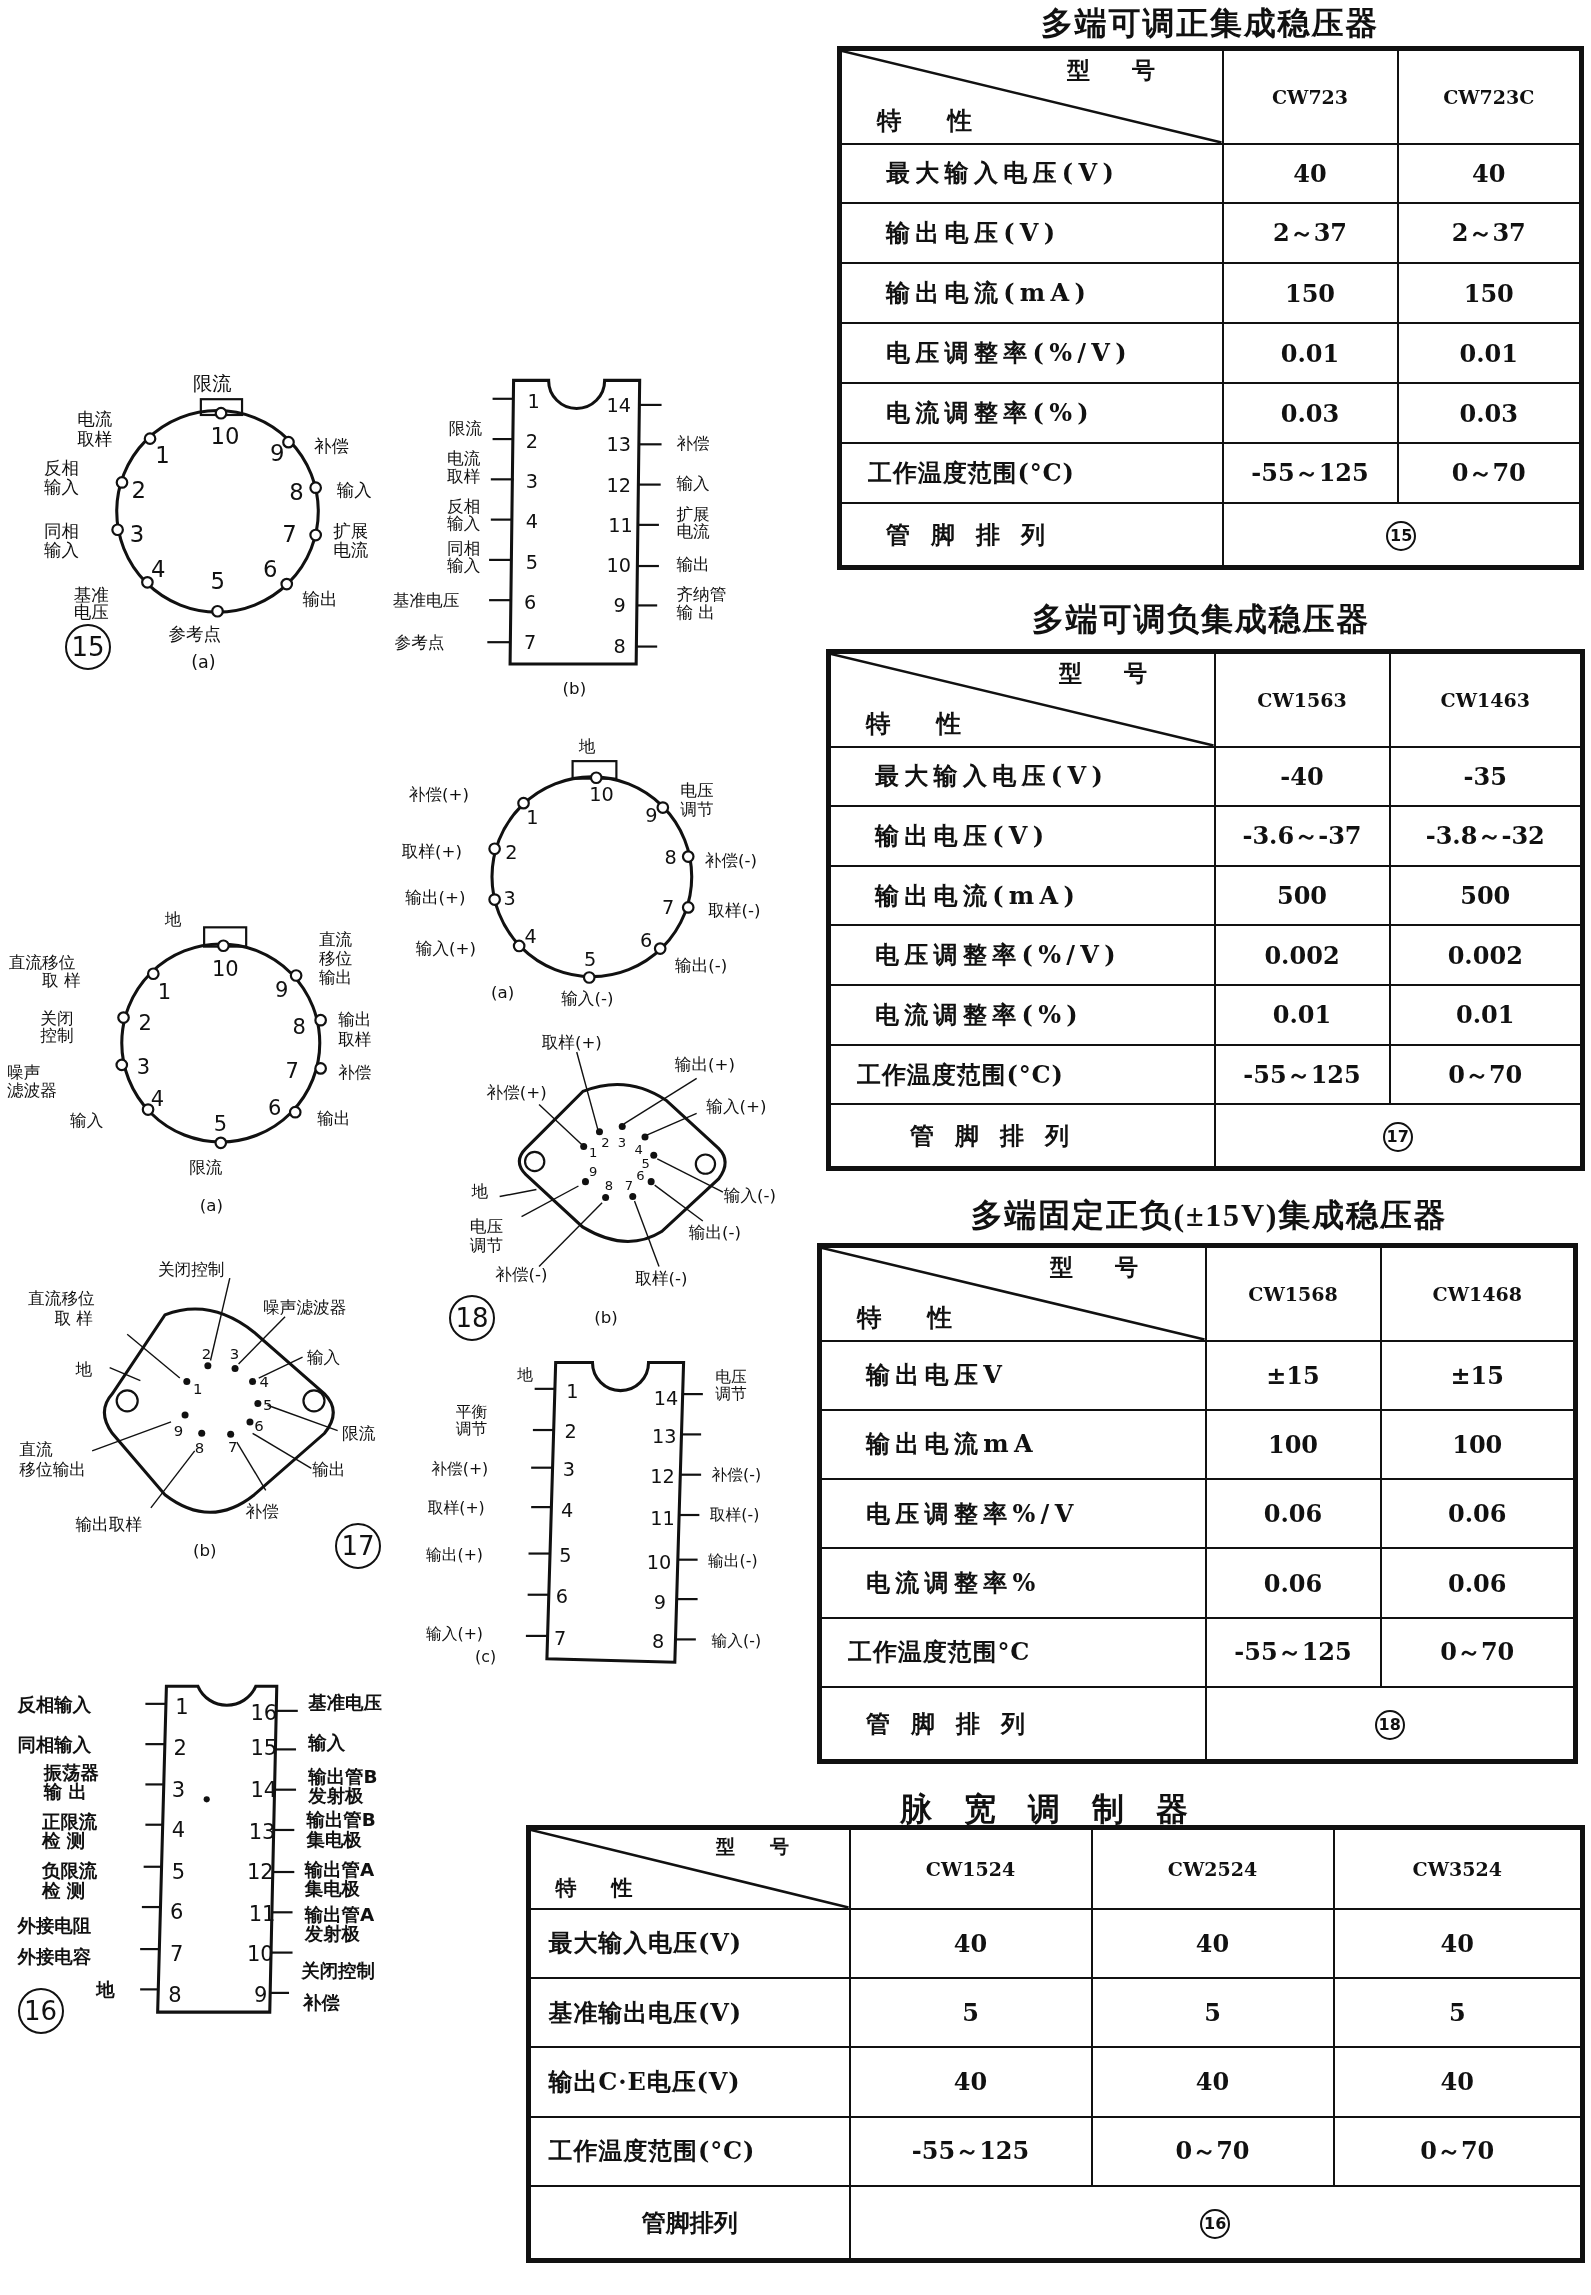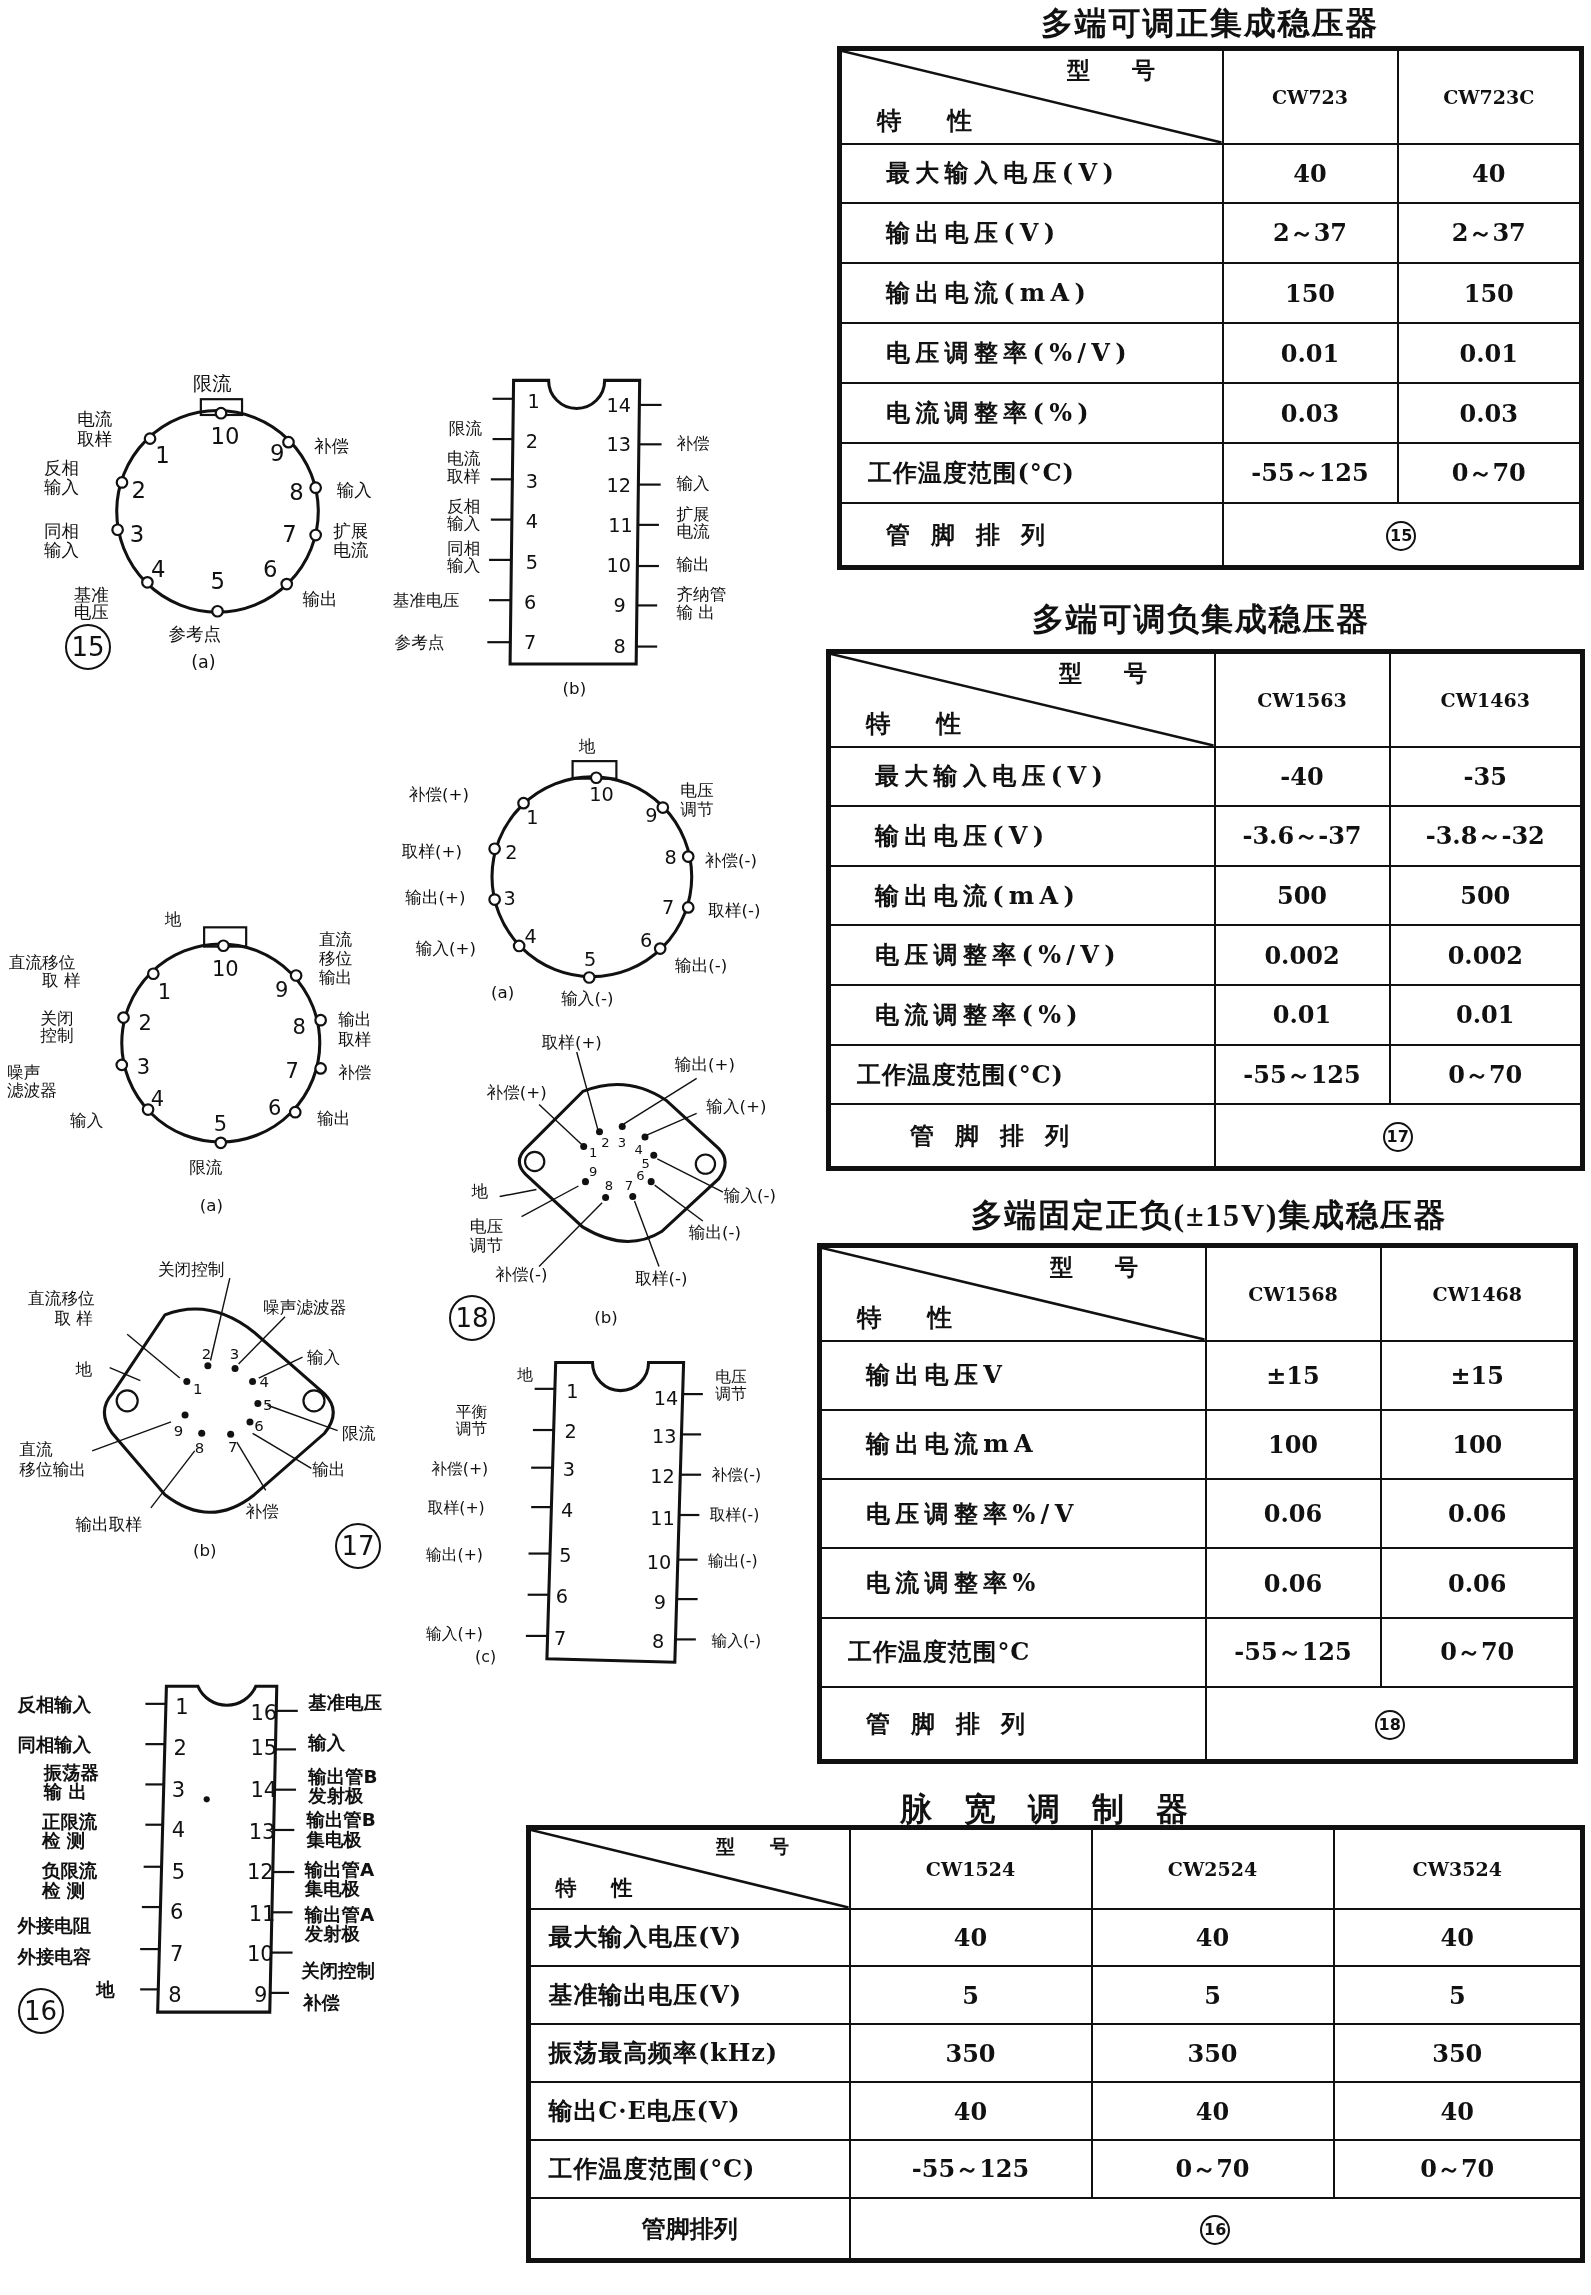--- a/index.html
+++ b/index.html
@@ -217,26 +217,20 @@
         <td>40</td>
         <td>40</td>
       </tr>
   <tr>
         <td class="rowlabel tight" style="padding-left:17.5px">基准输出电压(V)</td>
         <td>5</td>
         <td>5</td>
         <td>5</td>
       </tr>
   <tr>
-        <td class="rowlabel tight" style="padding-left:17.5px">振荡最高频率(kHz)</td>
-        <td>350</td>
-        <td>350</td>
-        <td>350</td>
-      </tr>
-  <tr>
         <td class="rowlabel tight" style="padding-left:17.5px">输出C·E电压(V)</td>
         <td>40</td>
         <td>40</td>
         <td>40</td>
       </tr>
   <tr>
         <td class="rowlabel tight" style="padding-left:17.5px">工作温度范围(°C)</td>
         <td>-55～125</td>
         <td>0～70</td>
         <td>0～70</td>

